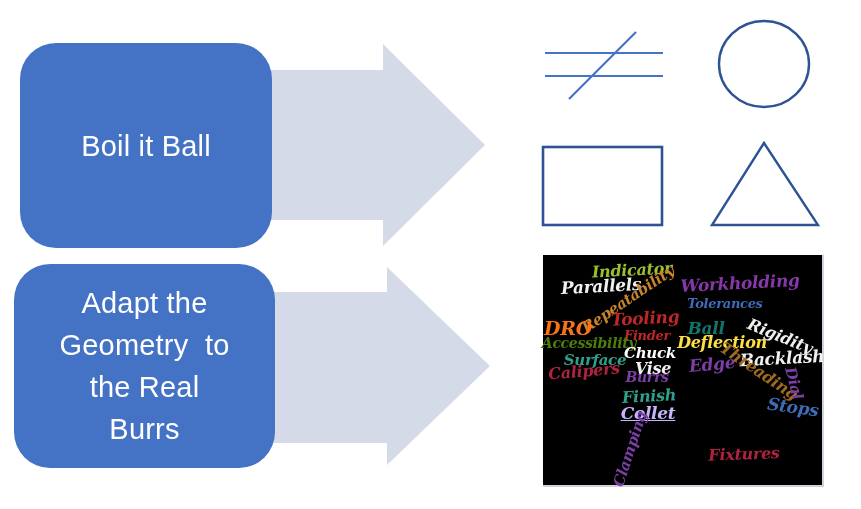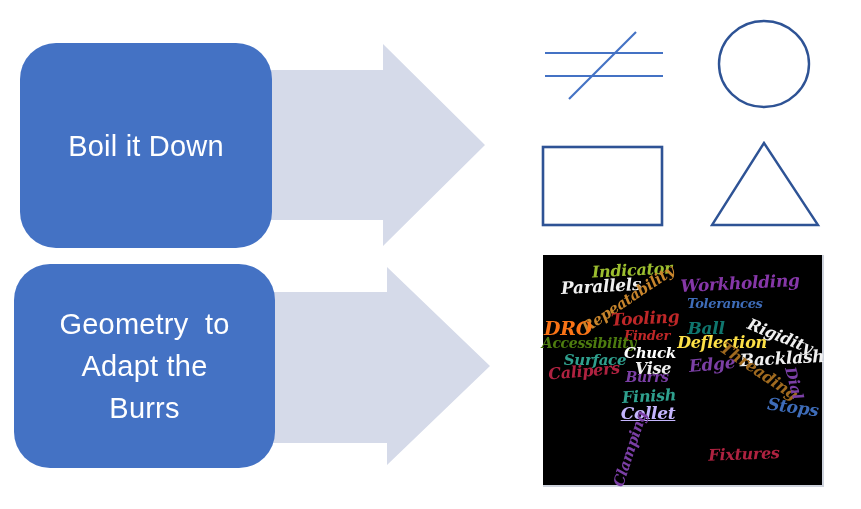--- a/index.html
+++ b/index.html
@@ -34,28 +34,29 @@
 </head>
 <body>
 
 <div class="slide">
 
   <div class="arrow arrow1"></div>
   <div class="arrow arrow2"></div>
 
   <div class="box box1">
     <div>
-      <div class="box-line">Boil it Down</div>
+      <div class="box-line">Boil it Ball</div>
     </div>
   </div>
 
   <div class="box box2">
     <div>
+      <div class="box-line">Adapt the</div>
       <div class="box-line">Geometry  to</div>
-      <div class="box-line">Adapt the</div>
+      <div class="box-line">the Real</div>
       <div class="box-line">Burrs</div>
     </div>
   </div>
 
   <svg class="shapes" viewBox="0 0 290 215" xmlns="http://www.w3.org/2000/svg">
     <g stroke="#4472C4" stroke-width="2.2" fill="none">
       <line x1="10" y1="38" x2="128" y2="38"></line>
       <line x1="10" y1="61" x2="128" y2="61"></line>
       <line x1="34" y1="84" x2="101" y2="17"></line>
     </g>

